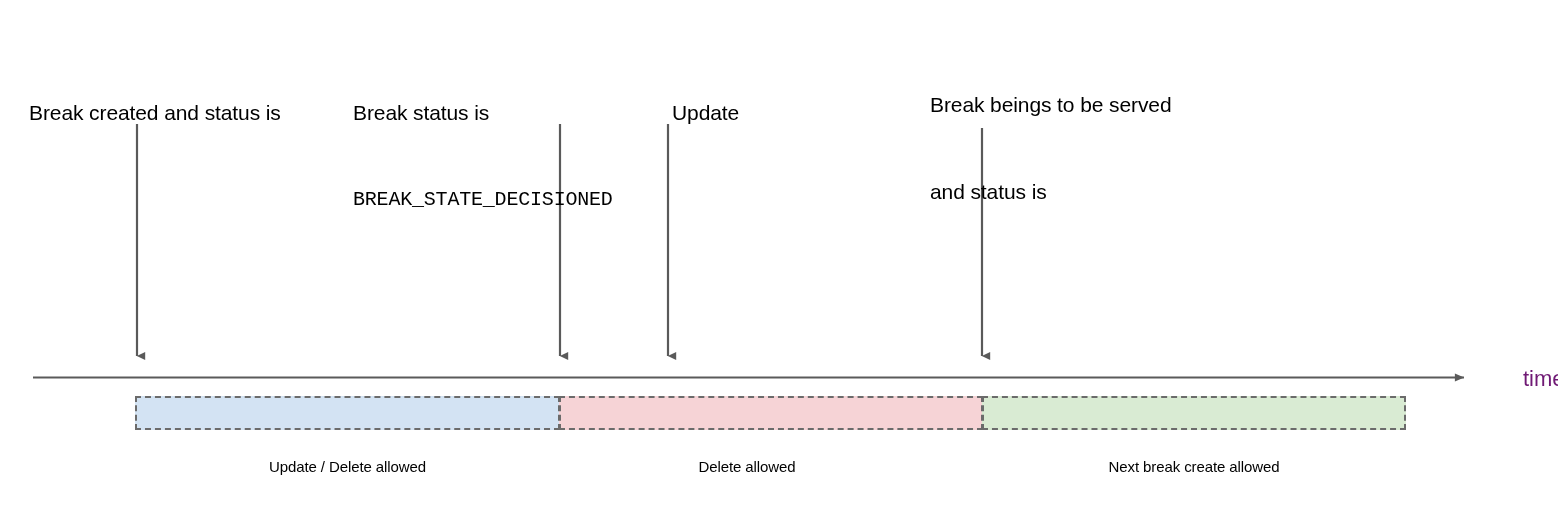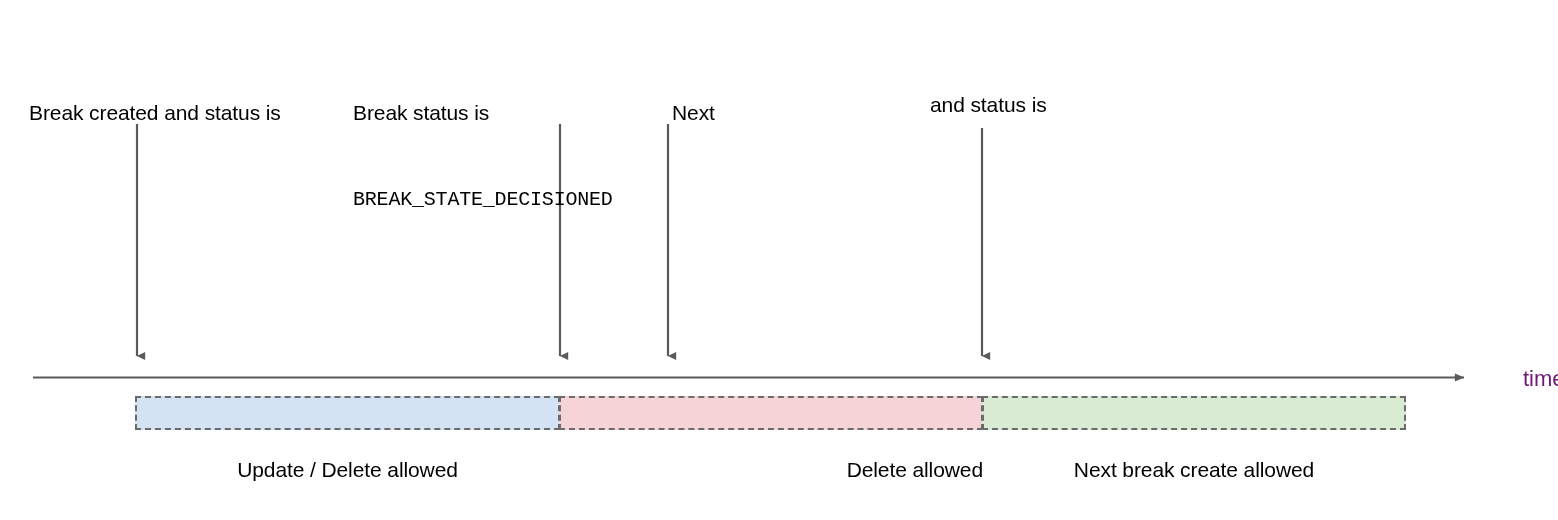--- a/index.html
+++ b/index.html
@@ -56,32 +56,32 @@
     top: 396px;
     height: 34px;
     box-sizing: border-box;
     border: 2px dashed #6b6b6b;
   }
   .phase-label {
     position: absolute;
     top: 458px;
     text-align: center;
     font-family: "Liberation Sans", sans-serif;
-    font-size: 21px;
+    font-size: 15px;
     letter-spacing: -0.1px;
     color: #000;
     white-space: nowrap;
   }
 
   #phase-bar-0 { left: 135px; width: 425px; }
   #phase-bar-1 { left: 559px; width: 424px; }
   #phase-bar-2 { left: 982px; width: 424px; }
 
   #phase-label-0 { left: 135px; width: 425px; }
-  #phase-label-1 { left: 559px; width: 424px; text-align: right; }
+  #phase-label-1 { left: 535px; width: 424px; }
   #phase-label-2 { left: 982px; width: 424px; }
 
   
   #axis-label {
     position: absolute;
     left: 1483px;
     top: 366px;
     font-family: "Liberation Sans", sans-serif;
     font-size: 22px;
     color: #701a75;
@@ -114,24 +114,25 @@
 <div class="callout" id="callout-0">
   <span class="plain">Break created and status is</span>
 </div>
 
 <div class="callout" id="callout-1">
   <span class="plain">Break status is</span>
   <span class="code">BREAK_STATE_DECISIONED</span>
 </div>
 
 <div class="callout" id="callout-2">
-  <span class="plain">Next</span>
+  <span class="plain">Update</span>
 </div>
 
 <div class="callout" id="callout-3">
+  <span class="plain">Break beings to be served</span>
   <span class="plain">and status is</span>
 </div>
 
 <div class="phase-bar" id="phase-bar-0" style="background: rgb(211, 227, 243); border-color: rgb(107, 107, 107);"></div>
 <div class="phase-bar" id="phase-bar-1" style="background: rgb(246, 211, 214); border-color: rgb(107, 107, 107);"></div>
 <div class="phase-bar" id="phase-bar-2" style="background: rgb(217, 235, 211); border-color: rgb(107, 107, 107);"></div>
 
 <div class="phase-label" id="phase-label-0">Update / Delete allowed</div>
 <div class="phase-label" id="phase-label-1">Delete allowed</div>
 <div class="phase-label" id="phase-label-2">Next break create allowed</div>

